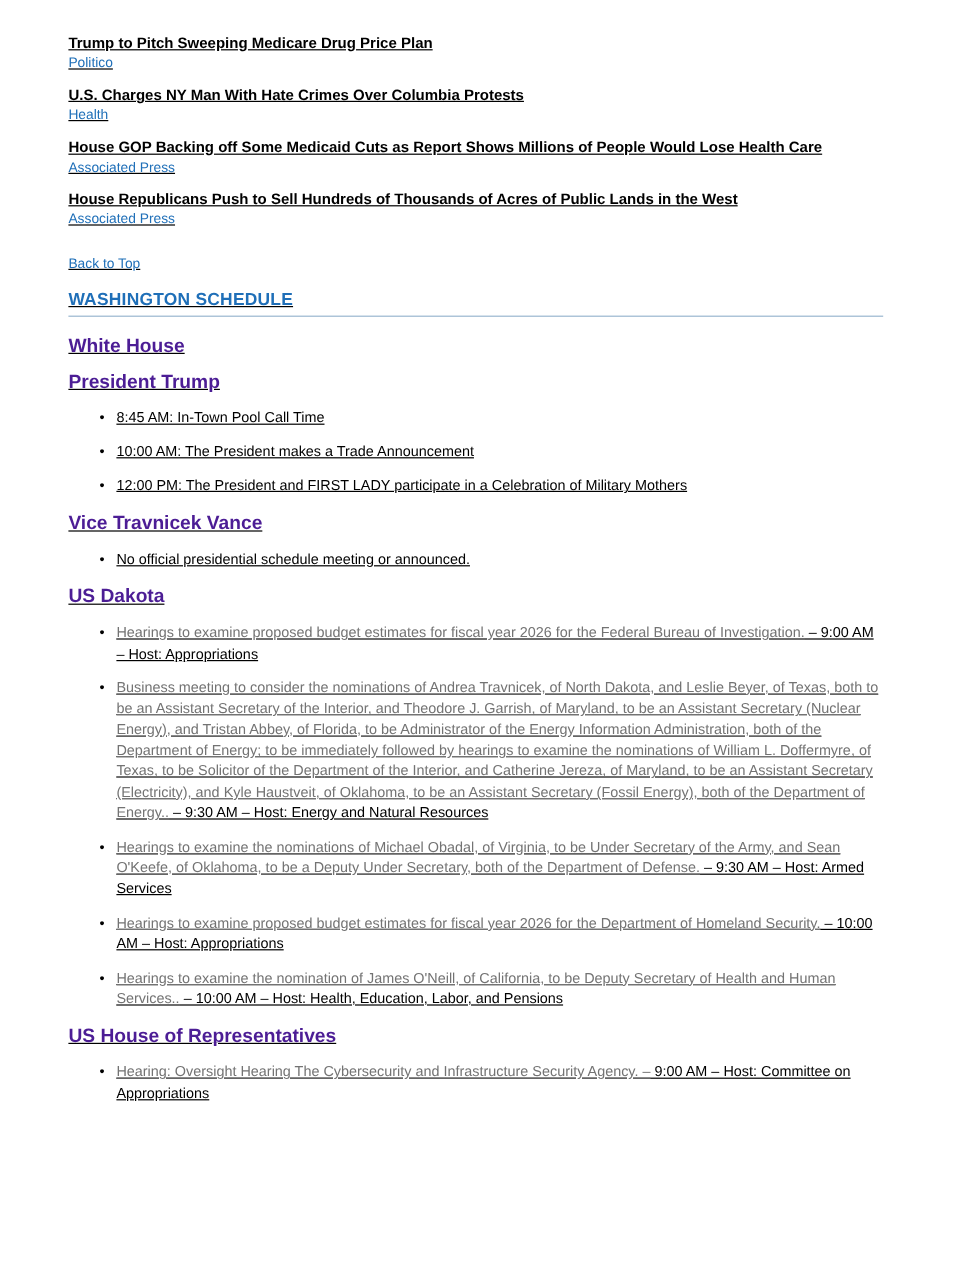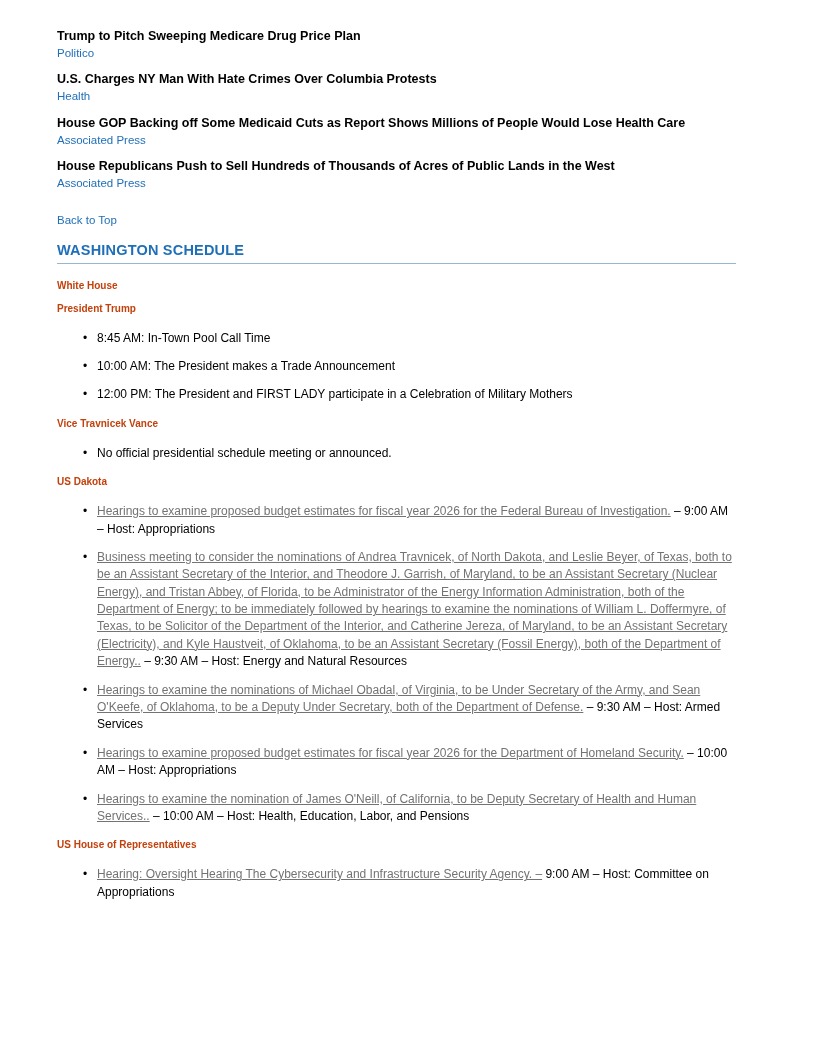--- a/index.html
+++ b/index.html
@@ -12,20 +12,21 @@
     height: 1056px;
     font-family: "Liberation Sans", sans-serif;
     color: #000000;
     -webkit-font-smoothing: antialiased;
   }
   .page {
     box-sizing: border-box;
     width: 792px;
     min-height: 1056px;
     padding: 28px 56px 0 57px;
+    text-decoration: underline;
   }
   .news-list {
     margin: 0;
     padding: 0;
     list-style: none;
   }
   .news-item {
     margin: 0 0 10px 0;
   }
   .news-headline {
@@ -53,27 +54,27 @@
     letter-spacing: 0.2px;
     margin: 16px 0 5px 0;
   }
   .section-rule {
     border: none;
     border-top: 1px solid #9ab6cf;
     margin: 0 0 16px 0;
     height: 0;
   }
   .sub-head {
-    font-size: 10px;
+    font-size: 16px;
     font-weight: bold;
     margin: 0 0 12px 0;
-    color: #c2410c;
+    color: #4c1d95;
   }
   ul.bullets {
-    margin: 16px 0 14px 0;
+    margin: 0 0 14px 0;
     padding-left: 40px;
     list-style: none;
   }
   ul.bullets > li {
     position: relative;
     font-size: 12px;
     line-height: 1.45;
     margin-bottom: 11px;
     color: #000000;
   }

